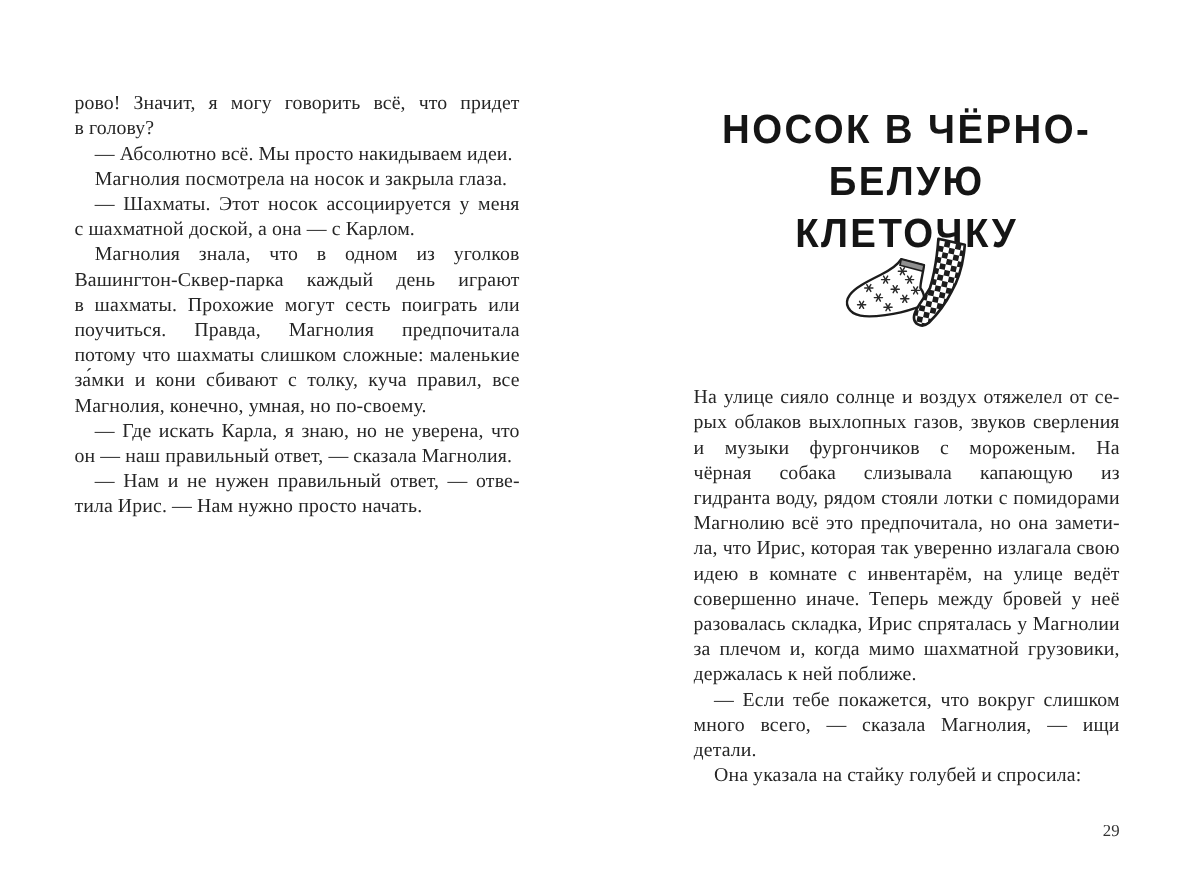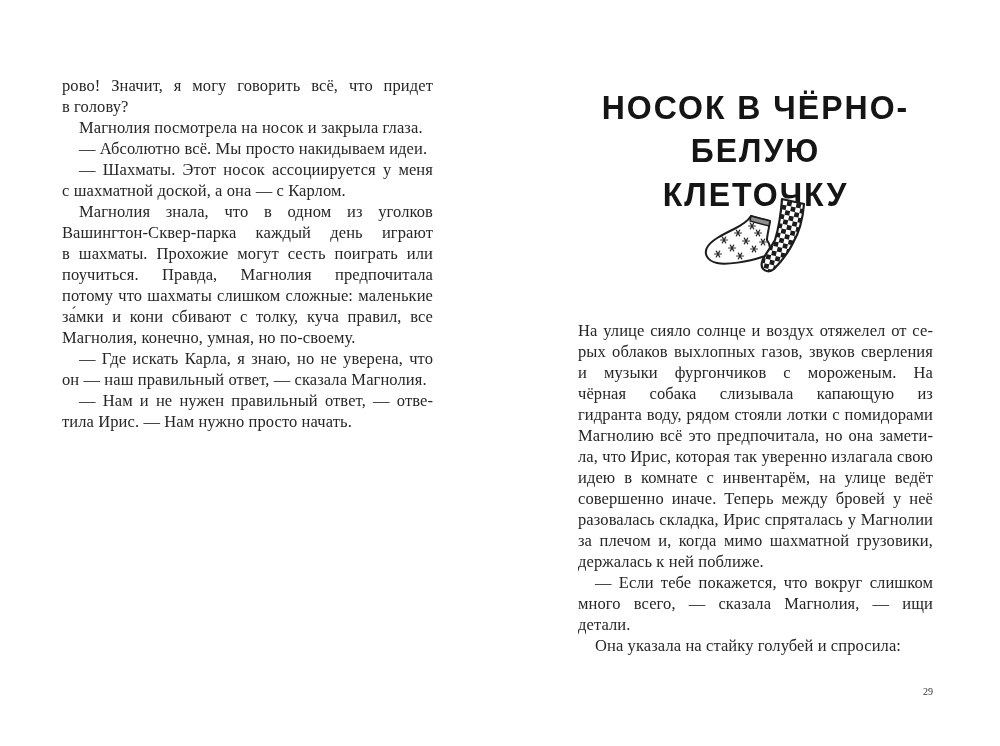--- a/index.html
+++ b/index.html
@@ -48,34 +48,34 @@
   .illustration {
     position: absolute;
     left: 690px; top: 185px; width: 140px; height: 105px;
   }
 
   .page-number {
     position: absolute;
     left: 578px; top: 686px; width: 355px;
     text-align: right;
     font-family: "Liberation Serif", "DejaVu Serif", serif;
-    font-size: 10px;
+    font-size: 14px;
     color: #333333;
   }
 </style>
 </head>
 <body>
 
 <div class="spread">
 
   <div class="col col-left">
     <div class="ln j">рово! Значит, я могу говорить всё, что придет</div>
     <div class="ln">в голову?</div>
+    <div class="ln i">— Абсолютно всё. Мы просто накидываем идеи.</div>
     <div class="ln i">Магнолия посмотрела на носок и закрыла глаза.</div>
-    <div class="ln i">— Абсолютно всё. Мы просто накидываем идеи.</div>
     <div class="ln i j">— Шахматы. Этот носок ассоциируется у меня</div>
     <div class="ln">с шахматной доской, а она — с Карлом.</div>
     <div class="ln i j">Магнолия знала, что в одном из уголков</div>
     <div class="ln j">Вашингтон-Сквер-парка каждый день играют</div>
     <div class="ln j">в шахматы. Прохожие могут сесть поиграть или</div>
     <div class="ln j">поучиться. Правда, Магнолия предпочитала шашки,</div>
     <div class="ln j">потому что шахматы слишком сложные: маленькие</div>
     <div class="ln j">за́мки и кони сбивают с толку, куча правил, все</div>
     <div class="ln">Магнолия, конечно, умная, но по-своему.</div>
     <div class="ln i j">— Где искать Карла, я знаю, но не уверена, что</div>

